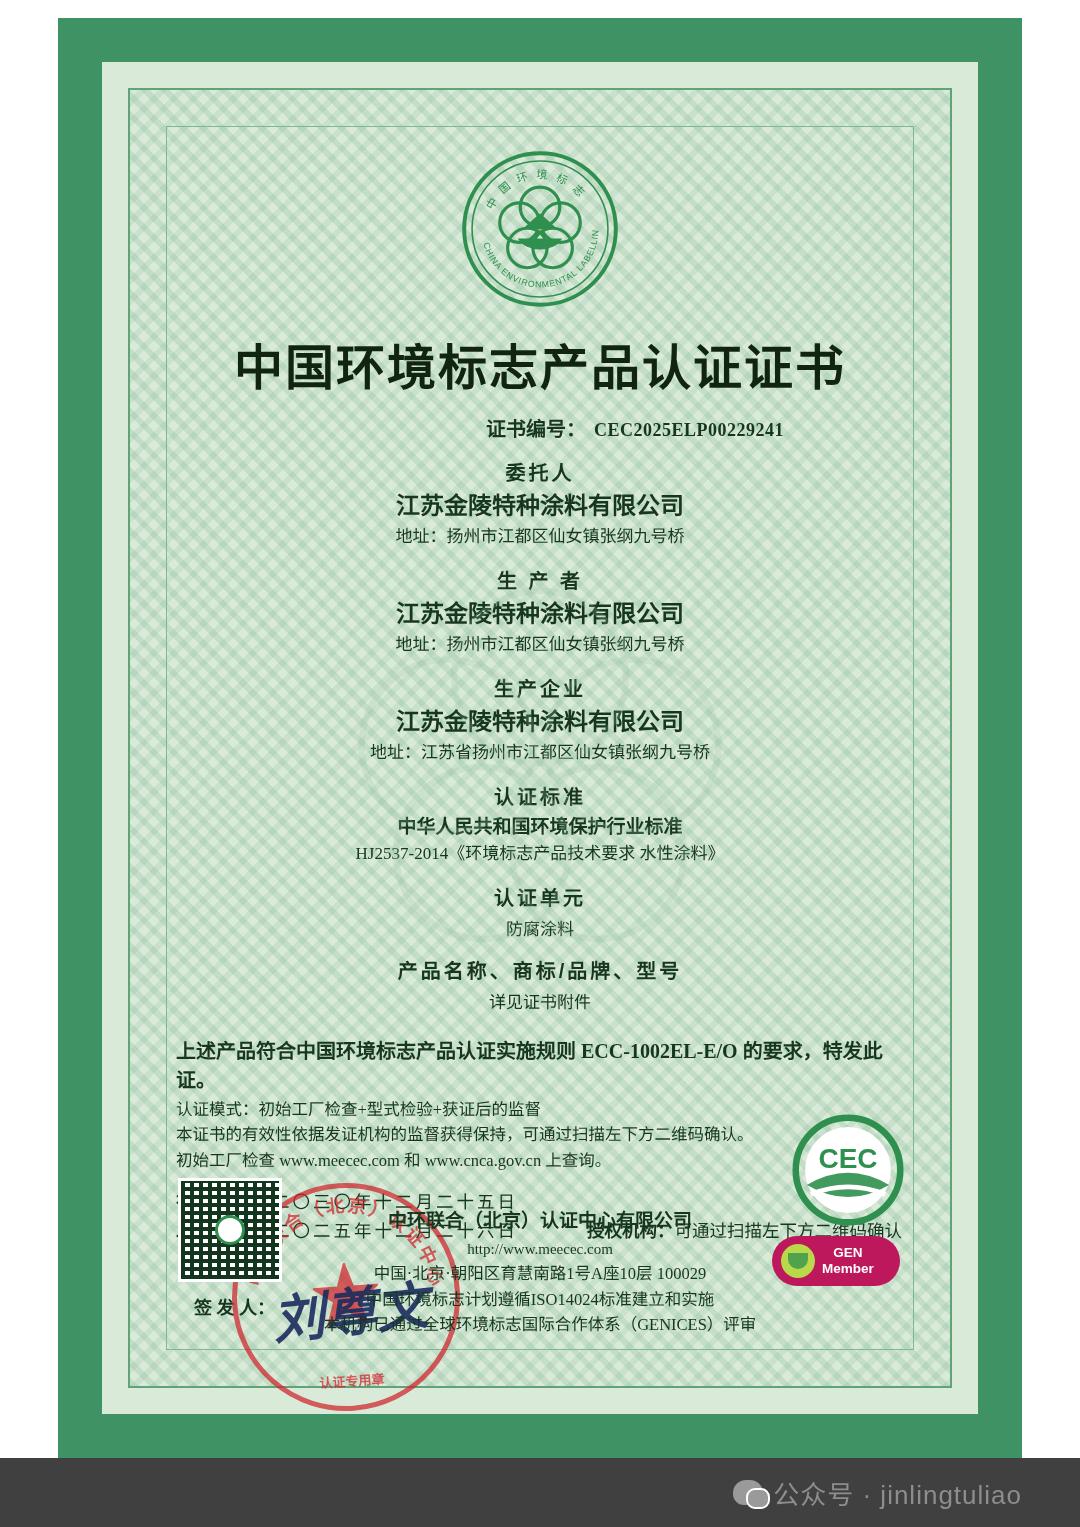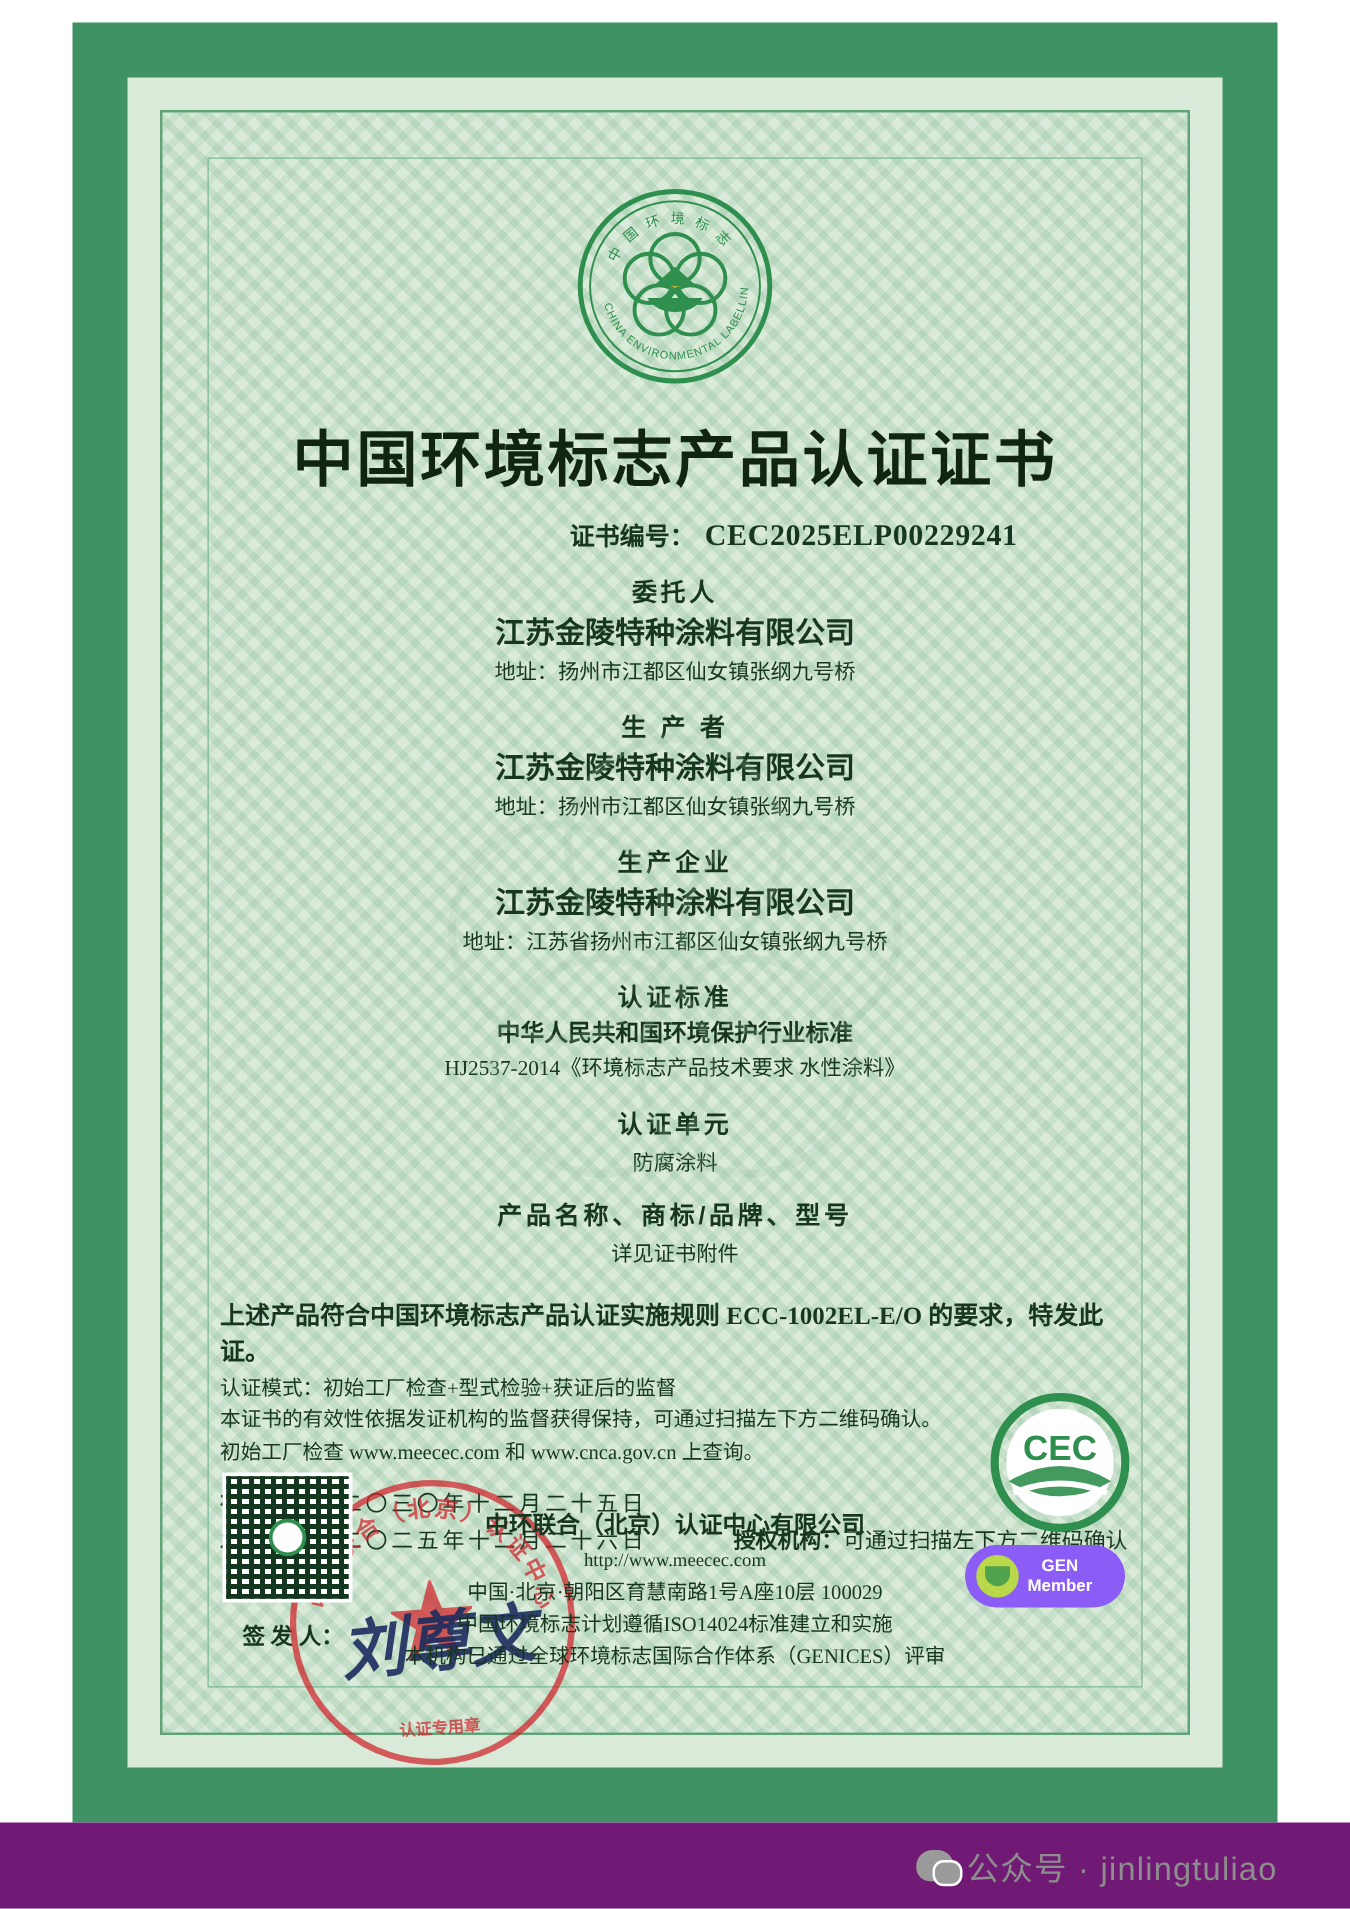--- a/index.html
+++ b/index.html
@@ -105,21 +105,21 @@
     margin-top: 14px;
     font-size: 21px;
     font-weight: bold;
     padding-left: 190px;
     display: flex;
     justify-content: center;
     align-items: baseline;
     gap: 8px;
   }
   .cert-no-label { font-family: "Liberation Sans", sans-serif; font-size: 20px; }
-  .cert-no-value { font-size: 24px; letter-spacing: 0.5px; }
+  .cert-no-value { font-size: 18px; letter-spacing: 0.5px; }
 
   
   .field-block { margin-top: 15px; }
   .field-label {
     font-family: "Liberation Sans", "DejaVu Sans", sans-serif;
     font-weight: bold;
     font-size: 20px;
     letter-spacing: 3px;
     margin-bottom: 4px;
   }
@@ -282,21 +282,21 @@
     bottom: 118px;
     width: 112px;
     height: 112px;
   }
   #gen-badge {
     position: absolute;
     right: 8px;
     bottom: 58px;
     width: 128px;
     height: 50px;
-    background: #8b5cf6;
+    background: #be185d;
     border-radius: 25px;
     color: #fff;
     display: flex;
     align-items: center;
     gap: 7px;
     padding-left: 9px;
     box-sizing: border-box;
   }
   #gen-badge .gen-circle {
     width: 34px; height: 34px; border-radius: 50%;
@@ -320,21 +320,21 @@
     font-weight: bold;
   }
 
   
   #bottom-bar {
     position: absolute;
     left: 0;
     bottom: 0;
     width: 1080px;
     height: 69px;
-    background: #701a75;
+    background: #404040;
     display: flex;
     align-items: center;
     justify-content: flex-end;
     padding-right: 58px;
     box-sizing: border-box;
     gap: 10px;
   }
   #bottom-bar .wechat-icon {
     width: 30px; height: 25px;
     background: #9a9a9a;

